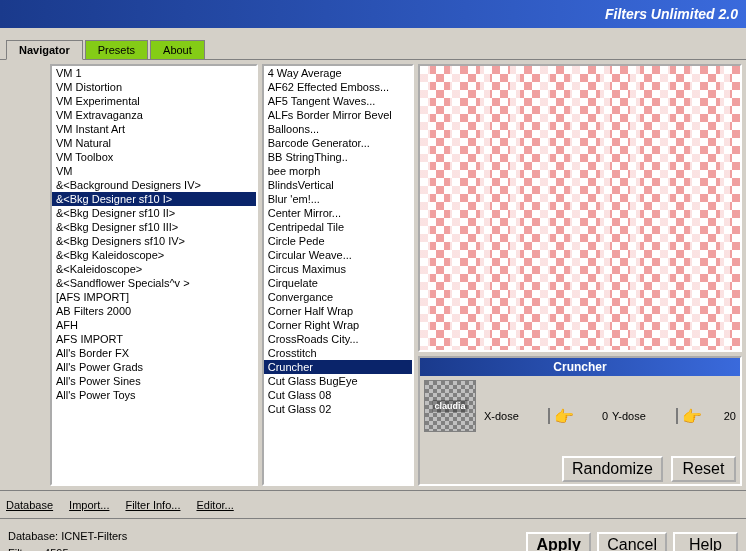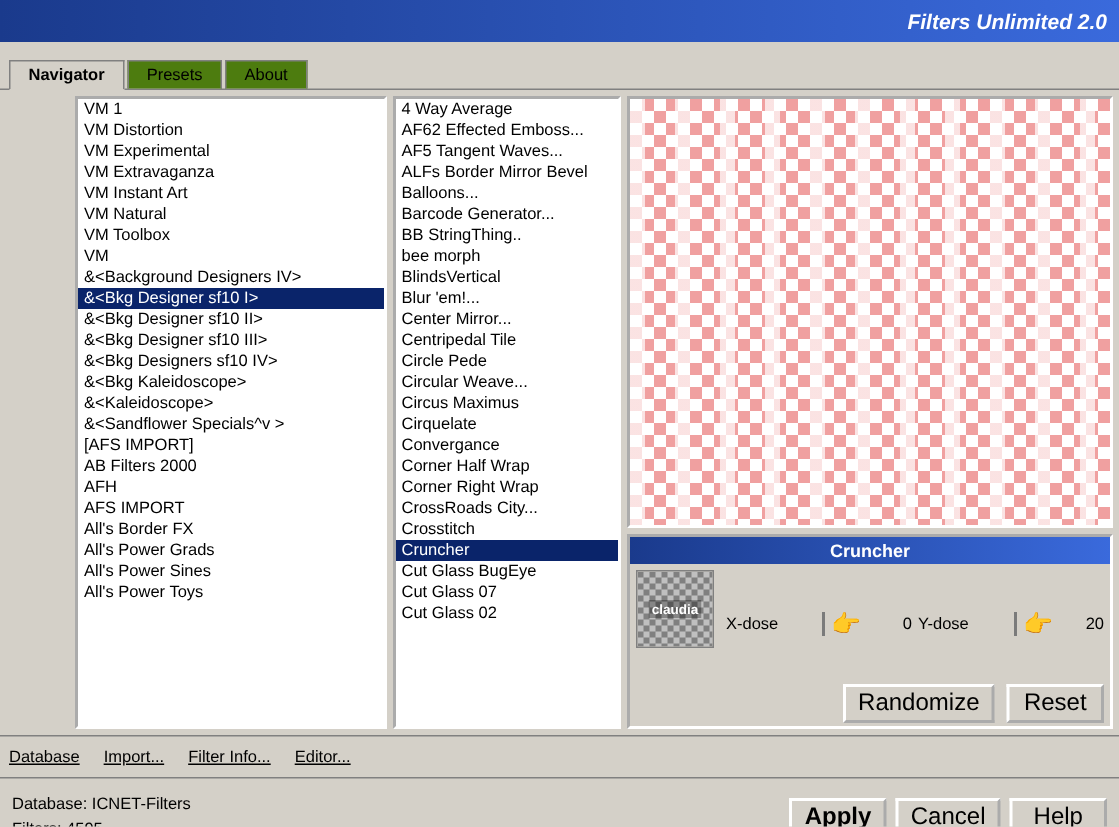--- a/index.html
+++ b/index.html
@@ -31,21 +31,21 @@
     .tab-bar {
       background: #d4d0c8;
       display: flex;
       align-items: flex-end;
       padding: 4px 6px 0;
       border-bottom: 1px solid #808080;
       height: 32px;
     }
     .tab {
       padding: 3px 12px;
-      background: #4d7c0f;
+      background: #84cc16;
       border: 1px solid #808080;
       border-bottom: none;
       cursor: pointer;
       margin-right: 2px;
       font-size: 11px;
     }
     .tab.active {
       background: #d4d0c8;
       font-weight: bold;
       border-bottom: 1px solid #d4d0c8;
@@ -388,21 +388,21 @@
             <div class="list-item">Circular Weave...</div>
             <div class="list-item">Circus Maximus</div>
             <div class="list-item">Cirquelate</div>
             <div class="list-item">Convergance</div>
             <div class="list-item">Corner Half Wrap</div>
             <div class="list-item">Corner Right Wrap</div>
             <div class="list-item">CrossRoads City...</div>
             <div class="list-item">Crosstitch</div>
             <div class="list-item selected">Cruncher</div>
             <div class="list-item">Cut Glass  BugEye</div>
-            <div class="list-item">Cut Glass 07</div>
+            <div class="list-item">Cut Glass 08</div>
             <div class="list-item">Cut Glass 02</div>
           </div>
       </div>
     </div>
 
     <div class="right-panel">
 
       <div class="preview-area">
         <div class="checker-bg">
 

